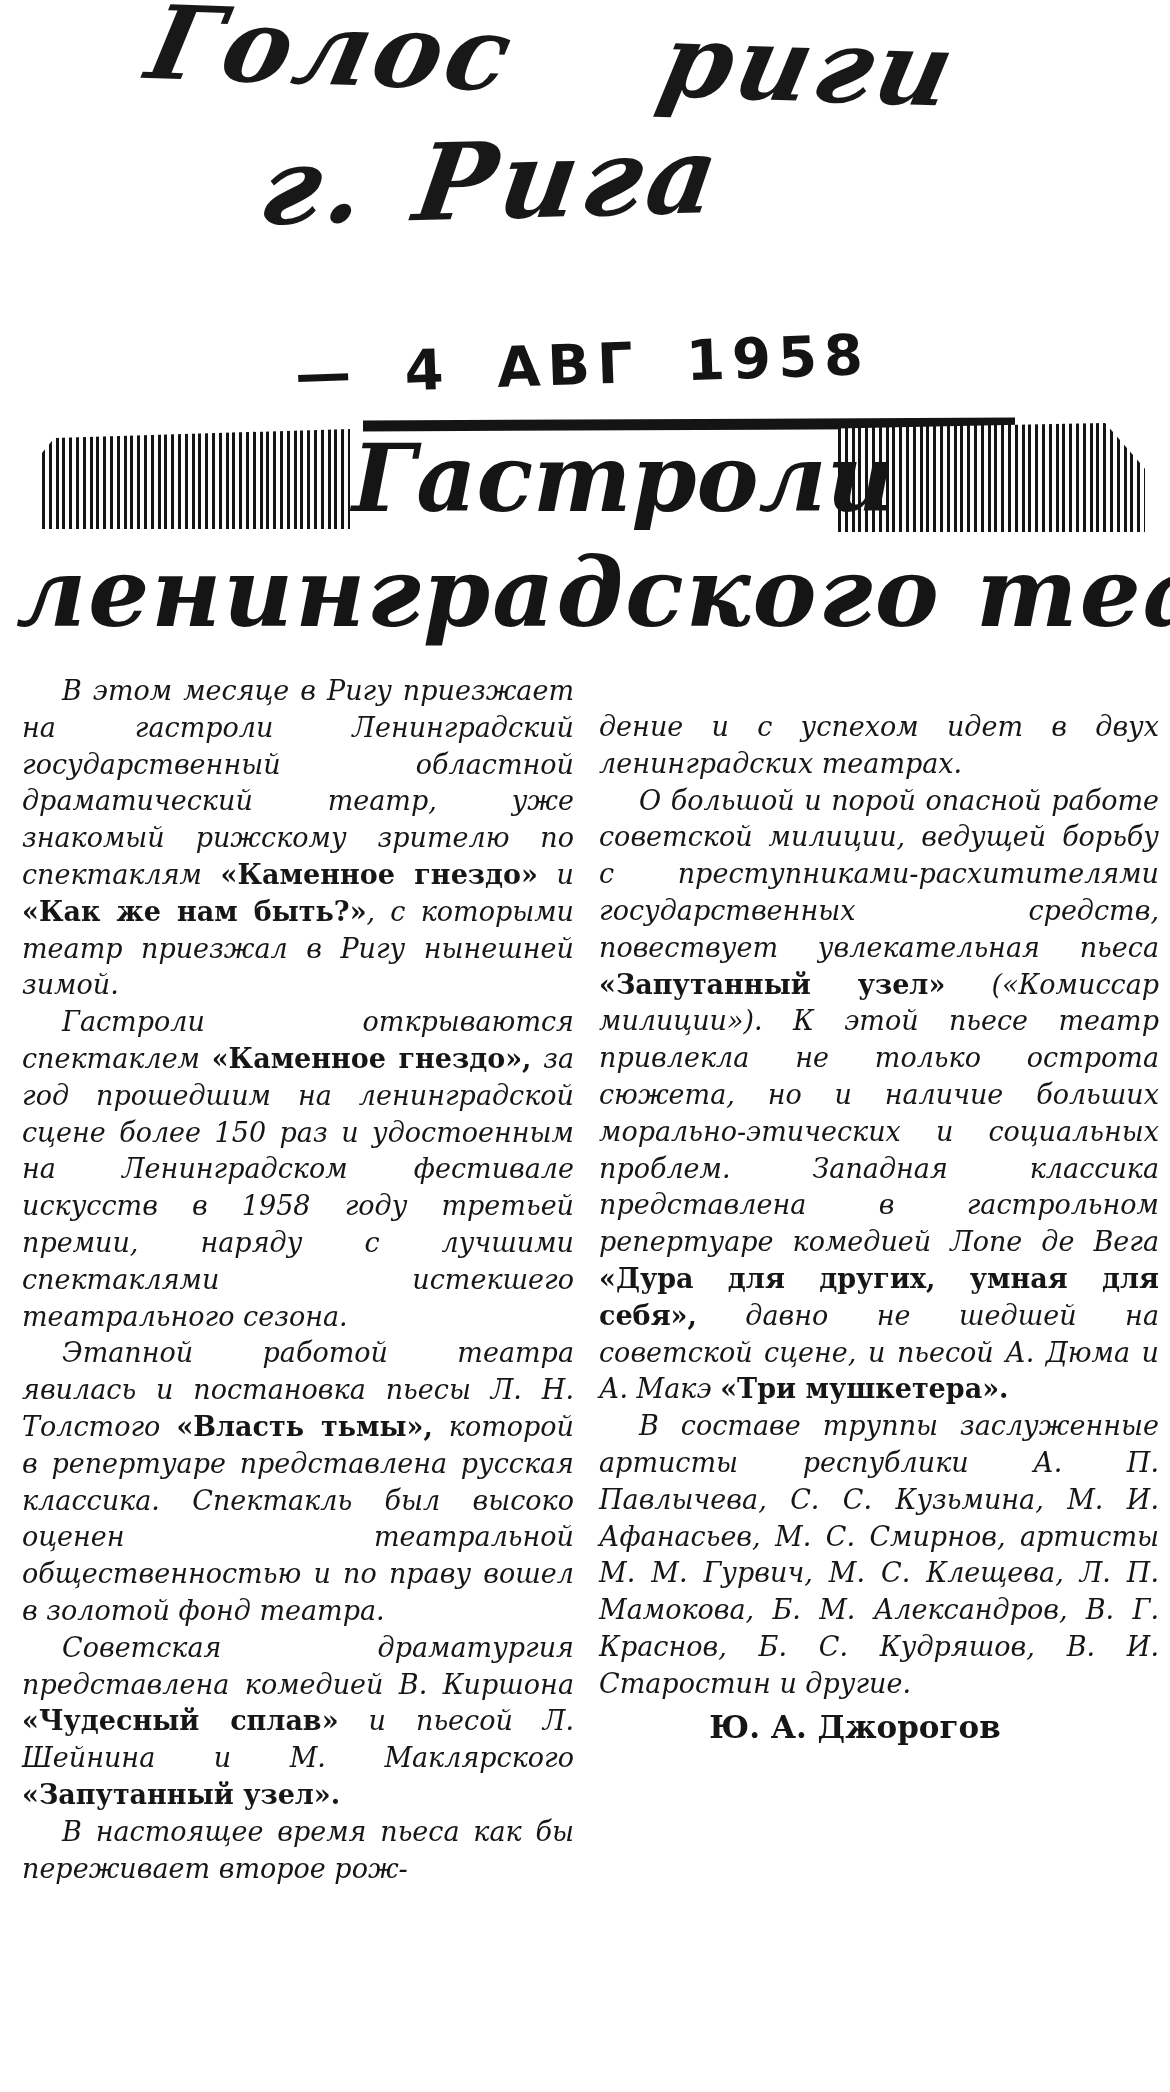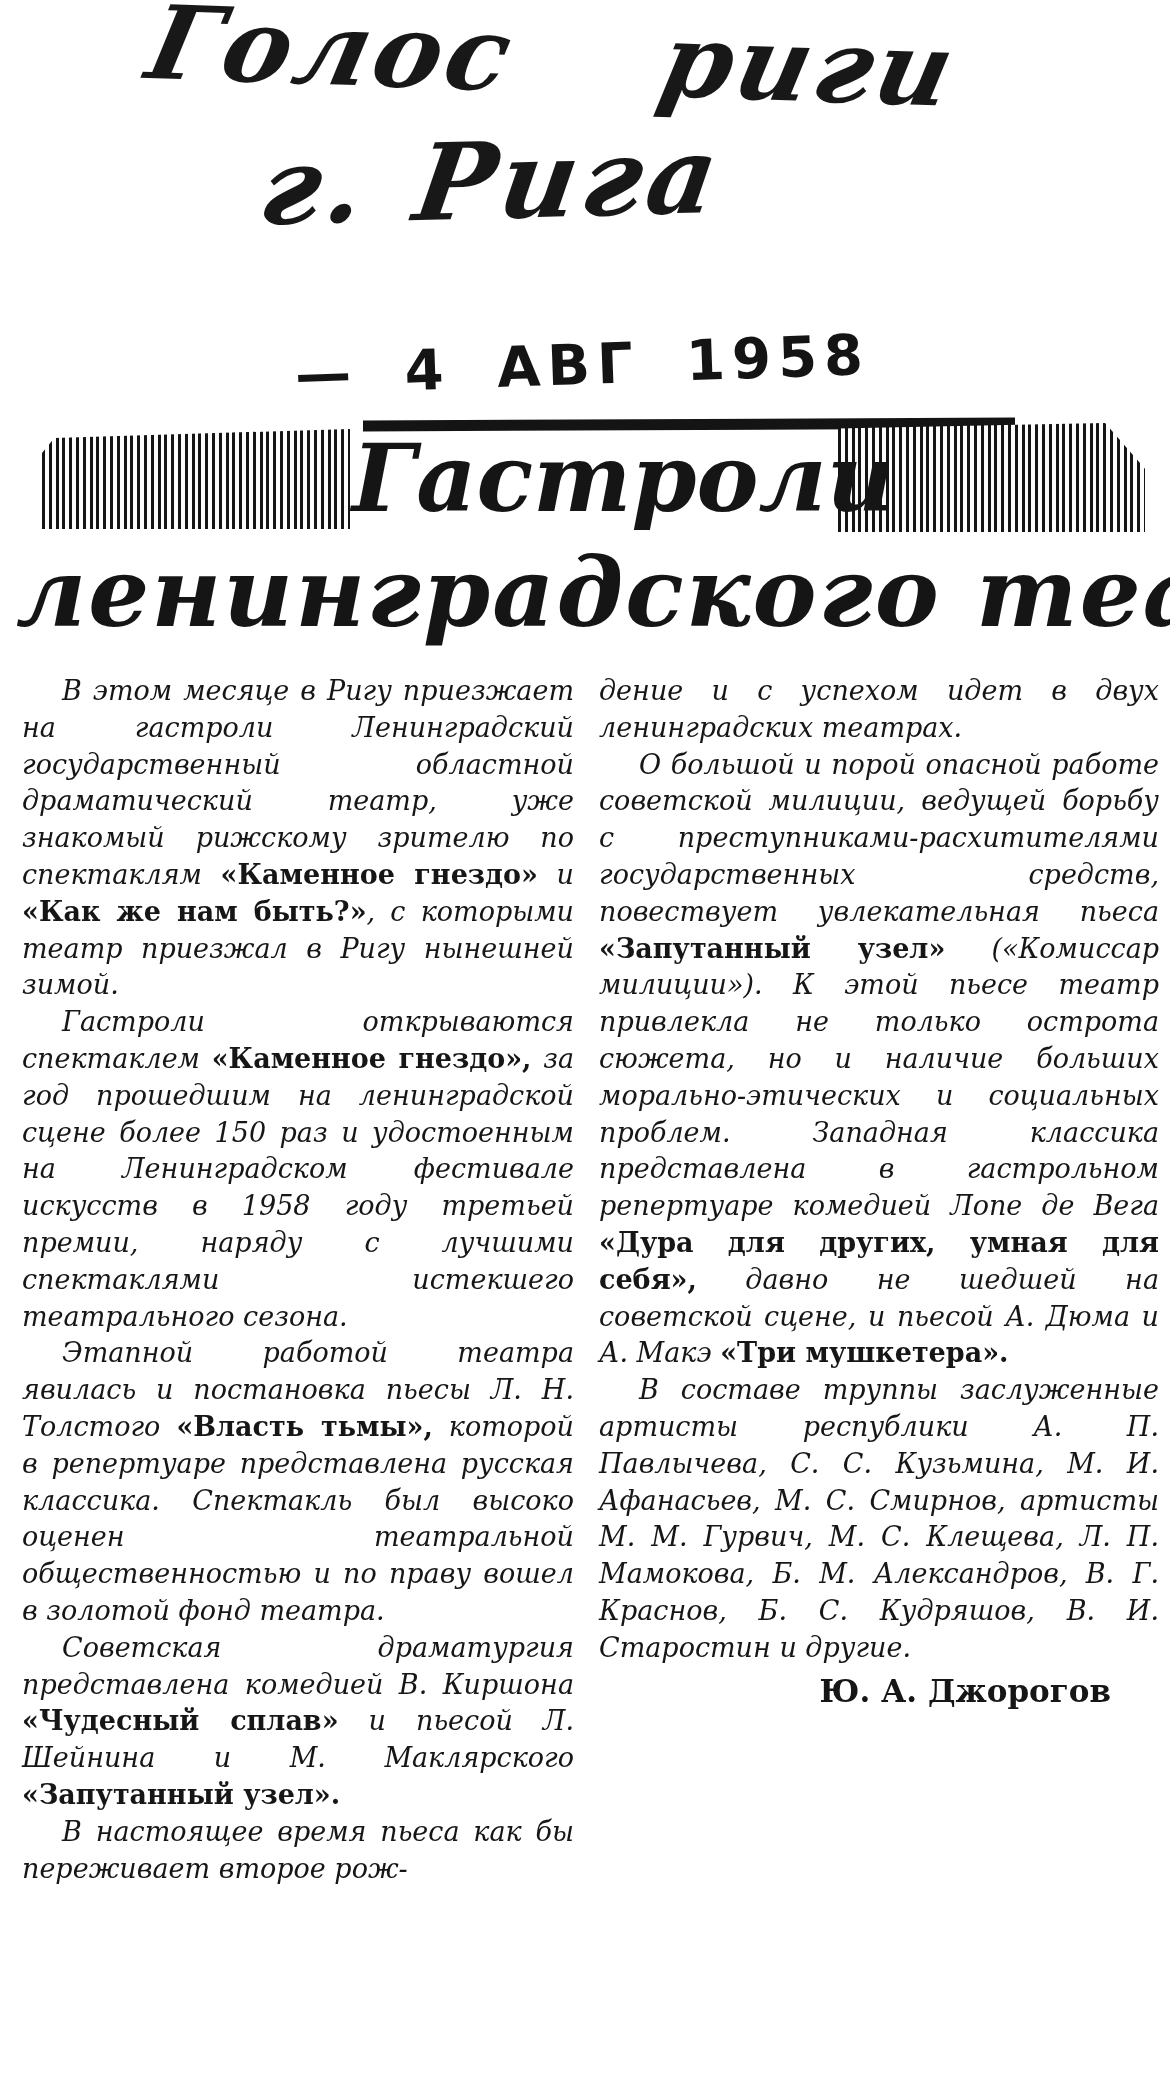--- a/index.html
+++ b/index.html
@@ -54,25 +54,25 @@
   }
   
   .article{position:absolute;left:0;top:657px;width:1170px;}
   .col{
     position:absolute;top:16px;text-align:justify;
     font-style:italic;font-size:27px;line-height:36.8px;color:#161616;
   }
   .col-left{left:22px;width:552px;}
   .col-right{left:599px;width:560px;}
   .para{margin:0;text-indent:40px;}
-  .para.noindent{text-indent:0;}
+  .para.noindent{text-indent:0;margin-top:36px;}
   .run{font-style:italic;}
   .run.bold{font-weight:700;font-style:normal;}
   
-  .signature{margin-top:4px;text-align:right;}
+  .signature{margin-top:4px;text-align:center;}
   .sig-name{
     font-weight:700;font-style:normal;font-size:31px;line-height:40px;
     padding-right:48px;white-space:nowrap;
   }
   .sig-title{
     font-style:italic;font-size:27.5px;line-height:38px;
     padding-right:8px;white-space:nowrap;
   }
 </style>
 </head>

